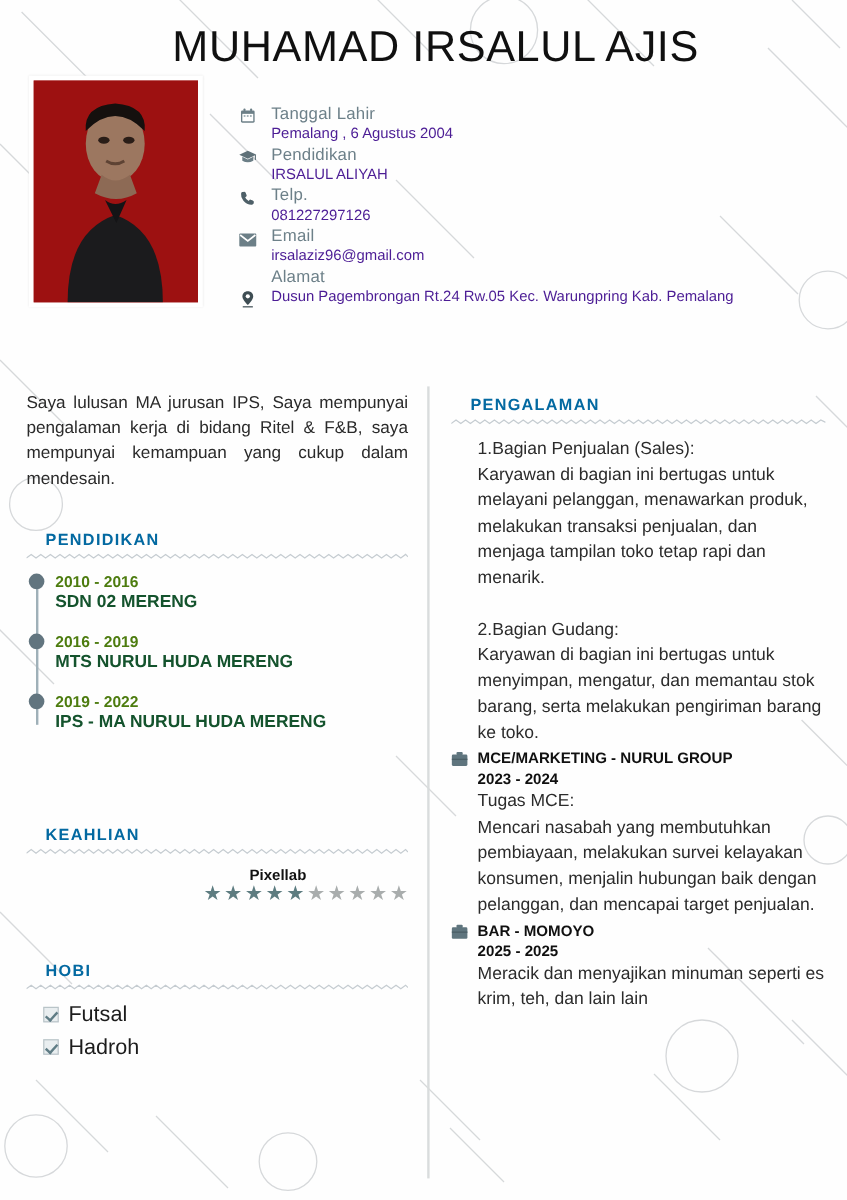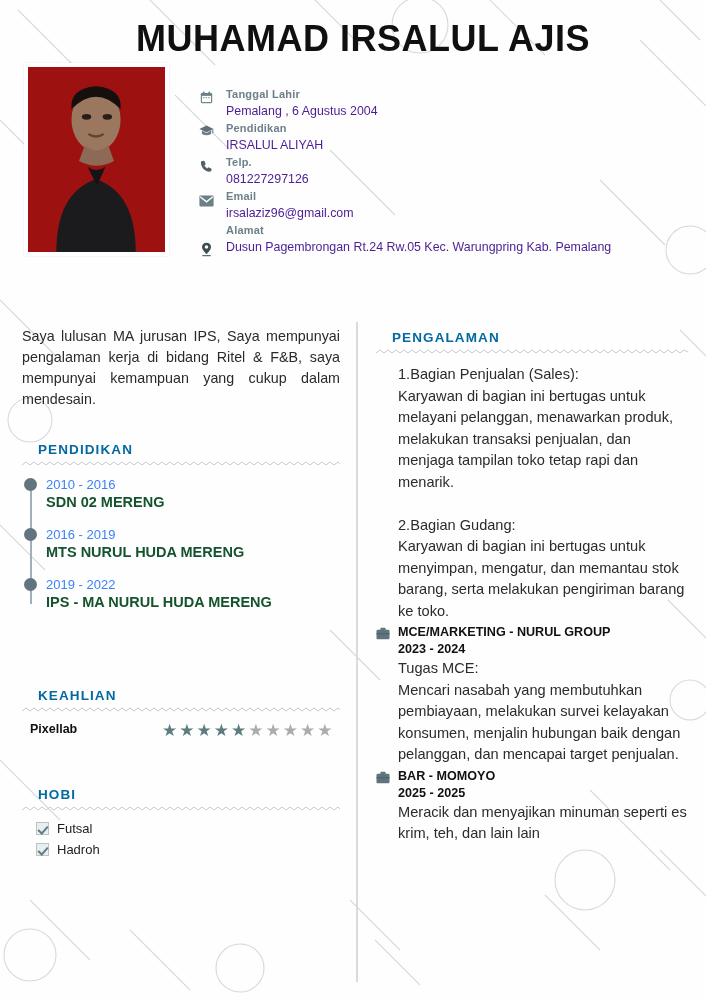--- a/index.html
+++ b/index.html
@@ -15,37 +15,37 @@
     background: #fefefe;
     overflow: hidden;
   }
   
   #watermark { position: absolute; inset: 0; z-index: 0; pointer-events: none; }
   
   .header { position: absolute; left: 0; top: 0; width: 706px; height: 62px; z-index: 2; }
   .name {
     position: absolute; left: 0; right: 0; top: 18px;
     text-align: center;
-    font-size: 36px; font-weight: bold; letter-spacing: 0.5px;
+    font-size: 36px; font-weight: normal; letter-spacing: 0.5px;
     color: #101010; font-family: "Liberation Sans", sans-serif;
     padding-left: 20px;
   }
   
   .photo-wrap {
     position: absolute; left: 24px; top: 63px;
     width: 145px; height: 193px; z-index: 3;
     background: #ffffff; padding: 4px;
     box-shadow: 0 0 2px rgba(0,0,0,.10);
   }
   .photo { width: 100%; height: 100%; position: relative; overflow: hidden; background:#9d1111; }
   
   .contact { position: absolute; left: 196px; top: 86px; width: 500px; z-index: 3; }
   .c-row { position: relative; padding-left: 30px; margin-bottom: 1px; }
   .c-icon { position: absolute; left: 0; width: 20px; text-align: center; color: #5f7178; }
-  .c-label { font-size: 11px; font-weight: bold; color: #6d8089; line-height: 17px; letter-spacing: .2px; }
+  .c-label { font-size: 14px; font-weight: normal; color: #6d8089; line-height: 17px; letter-spacing: .2px; }
   .c-value { font-size: 12.4px; color: #4c1d95; line-height: 16px; }
   
   .col-left { position: absolute; left: 22px; top: 326px; width: 318px; z-index: 3; }
   .col-right { position: absolute; left: 376px; top: 330px; width: 312px; z-index: 3; }
   .v-divider {
     position: absolute; left: 356px; top: 322px; width: 2px; height: 660px;
     background: #d9dcdd; z-index: 2;
   }
   .summary {
     font-size: 14.3px; line-height: 21px; color: #2a2a2a;
@@ -59,41 +59,41 @@
   .zig { display: block; width: 100%; height: 7px; margin-bottom: 9px; }
   
   .timeline { position: relative; padding-left: 24px; margin-top: 4px; }
   .tl-line { position: absolute; left: 8px; top: 7px; bottom: 8px; width: 2px; background: #9fb0b8; }
   .tl-item { position: relative; margin-bottom: 14px; }
   .tl-dot {
     position: absolute; left: -22px; top: 2px;
     width: 13px; height: 13px; border-radius: 50%;
     background: #62757f;
   }
-  .tl-years { font-size: 13px; font-weight: normal; color: #3b82f6; line-height: 17px; }
+  .tl-years { font-size: 13px; font-weight: bold; color: #4d7c0f; line-height: 17px; }
   .tl-school { font-size: 14.5px; font-weight: bold; color: #14532d; line-height: 19px; }
   
-  .skill-row { display: flex; align-items: flex-start; margin-top: 8px; }
+  .skill-row { display: flex; align-items: flex-end; margin-top: 8px; flex-direction: column; }
   .skill-name { font-size: 12.5px; font-weight: bold; color: #101010; width: 140px; padding-left: 8px; }
   .stars { display: flex; gap: 2px; }
   .star { font-size: 17px; line-height: 17px; }
   .star.on { color: #5d7c80; }
   .star.off { color: #a9adad; }
   
   .hobby-row { display: flex; align-items: center; gap: 8px; margin-top: 6px; padding-left: 14px; }
   .cbox {
     width: 13px; height: 13px; background: #e9eef0;
     border: 1px solid #b9c4c8; position: relative; flex: none;
   }
   .cbox::after {
     content: ""; position: absolute; left: 3px; top: 1px;
     width: 4px; height: 8px; border: solid #5f7c85;
     border-width: 0 2px 2px 0; transform: rotate(42deg);
   }
-  .hobby-label { font-size: 13px; color: #1c1c1c; }
+  .hobby-label { font-size: 18px; color: #1c1c1c; }
   
   .exp-item { margin-bottom: 2px; }
   .exp-head { position: relative; padding-left: 22px; }
   .exp-ico { position: absolute; left: 0; top: 2px; color: #5f757e; }
   .exp-title { font-size: 12.6px; font-weight: bold; color: #101010; line-height: 17px; }
   .exp-years { font-size: 12.6px; font-weight: bold; color: #101010; line-height: 17px; }
   .exp-desc {
     font-size: 14.6px; line-height: 21.5px; color: #2b2b2b;
     white-space: pre-line; padding-left: 22px; margin-bottom: 2px;
   }

